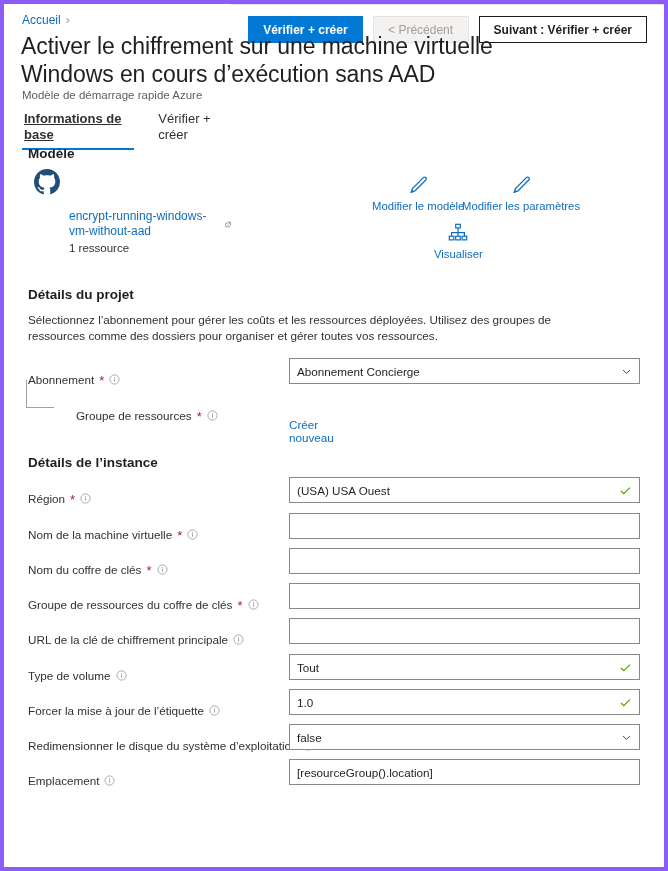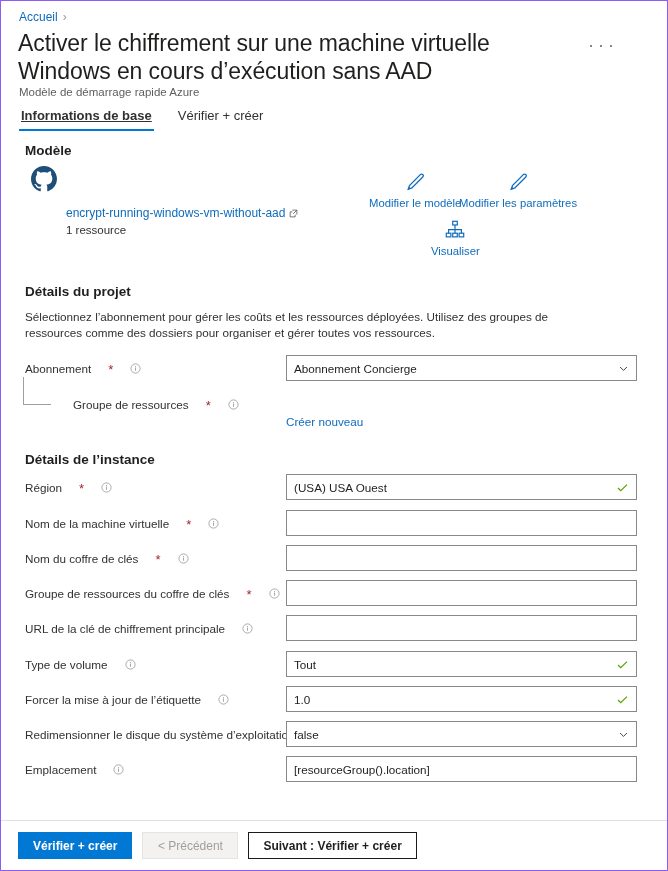--- a/index.html
+++ b/index.html
@@ -7,23 +7,23 @@
   body {
     width: 668px; height: 871px;
     background: #ffffff;
     font-family: "Liberation Sans", sans-serif;
     color: #323130;
     position: relative;
     overflow: hidden;
   }
   .page {
     position: absolute; inset: 0;
-    border: 1px solid #8b5cf6;
+    border: 4px solid #8b5cf6;
     background:#fff;
-    display:flex; flex-direction:column;
+    display:flex; 
   }
   .scroll-area { flex:1; position:relative; }
 
   
   .breadcrumb {
     position:absolute; left:18px; top:8px;
     font-size:12px; line-height:16px;
     display:flex; align-items:center; gap:5px;
   }
   .breadcrumb .bc-link { color:#0f6cbd; cursor:pointer; }
@@ -90,22 +90,22 @@
   }
   .act .glyph { height:26px; display:flex; align-items:center; }
   .act .lbl { font-size:11.3px; line-height:14px; white-space:nowrap; margin-top:1px; }
   .act-edit-template { left:-2px; top:0px; }
   .act-edit-params  { left:88px; top:0px; }
   .act-visualize    { left:60px; top:48px; }
 
   
   .field-row { position:absolute; left:0; width:100%; height:26px; }
   .flabel {
-    position:absolute; left:24px; top:0;
-    display:flex; align-items:center; gap:17px; height:26px;
+    position:absolute; left:24px; top:8px;
+    display:flex; align-items:center; gap:5px; height:26px;
     font-size:11.7px; color:#323130; white-space:nowrap;
   }
   .flabel.indent { left:72px; }
   .req { color:#a4262c; font-size:13px; line-height:10px; position:relative; top:2px; }
   .info-icon { width:11px; height:11px; display:block; flex:none; position:relative; top:0px; }
 
   .fctl {
     position:absolute; left:285px; top:0;
     width:351px; height:26px;
     border:1px solid #8a8886; background:#fff;

